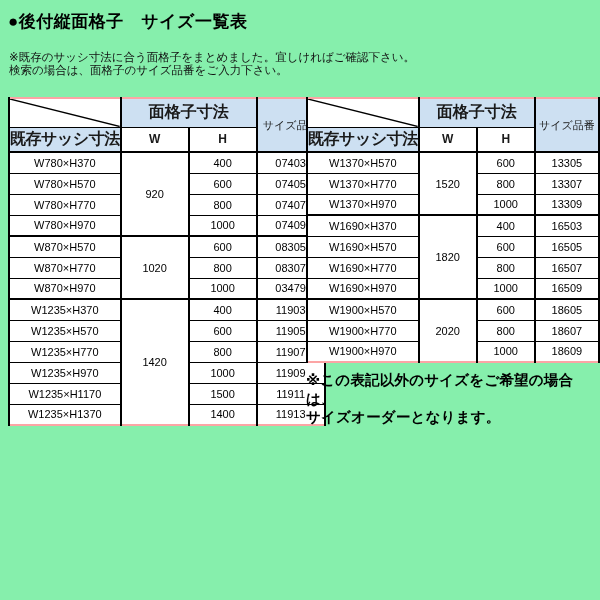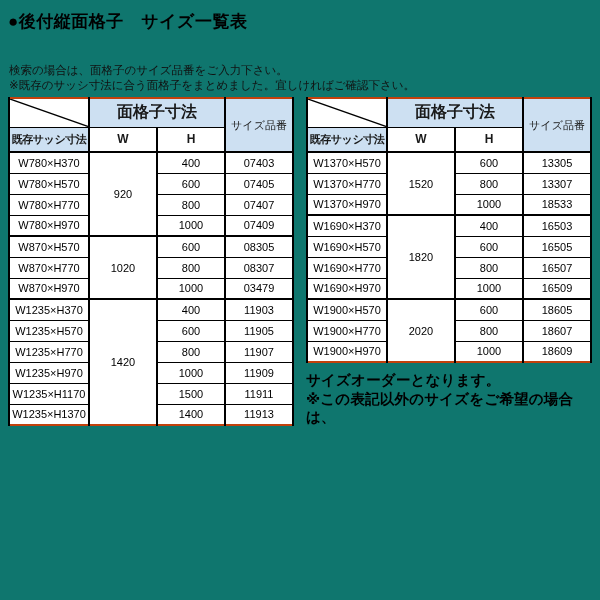--- a/index.html
+++ b/index.html
@@ -5,42 +5,42 @@
   * { margin: 0; padding: 0; box-sizing: border-box; }
   html, body { background: #ffffff; }
   body {
     font-family: "Liberation Sans", "DejaVu Sans", sans-serif;
     color: #1a1a1a;
   }
   .page {
     position: relative;
     width: 600px;
     height: 600px;
-    background: #0f766e;
+    background: #86efac;
     overflow: hidden;
   }
   .page-title {
     position: absolute;
     left: 8px;
     top: 10px;
     font-size: 17px;
     font-weight: bold;
     letter-spacing: 0.5px;
     color: #000;
   }
-  .top-note-1 { position: absolute; left: 9px; top: 50px;  font-size: 11.5px; color: #111; margin-top: 28px; }
+  .top-note-1 { position: absolute; left: 9px; top: 50px;  font-size: 11.5px; color: #111; }
   .top-note-2 { position: absolute; left: 9px; top: 63px;  font-size: 11.5px; color: #111; }
 
   table.size-table {
     position: absolute;
     top: 97px;
     border-collapse: collapse;
     table-layout: fixed;
     background: #fff;
-    border: 2px solid #c2410c;
+    border: 2px solid #fca5a5;
   }
   #table-left  { left: 8px;   }
   #table-right { left: 306px; }
 
   col.c-sash { width: 80px; }
   col.c-w    { width: 68px; }
   col.c-h    { width: 68px; }
   col.c-code { width: 68px; }
 
   .size-table th, .size-table td {
@@ -56,21 +56,21 @@
   .size-table thead tr.head-row-1 th,
   .size-table thead tr.head-row-1 td { height: 29px; }
   .size-table thead tr.head-row-2 th { height: 25px; border-bottom-width: 2px; }
   .size-table thead th.code-head     { border-bottom-width: 2px; }
   .size-table tbody td { height: 21px; font-size: 11px; font-weight: normal; color: #000; }
   .size-table tbody tr.group-start td { border-top-width: 2px; }
 
   .blue-cell { background: #cde0f2; }
   .grille-head { font-size: 16px; font-weight: bold; }
   .code-head   { font-size: 11px; font-weight: normal; }
-  .sash-head   { font-size: 11px; font-weight: bold; letter-spacing: -0.5px; }
+  .sash-head   { font-size: 16px; font-weight: bold; letter-spacing: -0.5px; }
   .wh-head     { font-size: 12px; font-weight: bold; background: #fff; }
 
   td.diag-cell { position: relative; background: #fff; }
   td.diag-cell svg { position: absolute; inset: 0; width: 100%; height: 100%; display: block; }
 
   .bottom-note {
     position: absolute;
     left: 306px;
     top: 371px;
     font-size: 14.5px;
@@ -215,21 +215,21 @@
           <td>13305</td>
         </tr>
         <tr>
           <td>W1370×H770</td>
           <td>800</td>
           <td>13307</td>
         </tr>
         <tr>
           <td>W1370×H970</td>
           <td>1000</td>
-          <td>18533</td>
+          <td>13309</td>
         </tr>
         <tr class="group-start">
           <td>W1690×H370</td>
           <td rowspan="4">1820</td>
           <td>400</td>
           <td>16503</td>
         </tr>
         <tr>
           <td>W1690×H570</td>
           <td>600</td>
@@ -258,17 +258,17 @@
         </tr>
         <tr>
           <td>W1900×H970</td>
           <td>1000</td>
           <td>18609</td>
         </tr>
       </tbody>
   </table>
 
   <div class="bottom-note">
+    <div>※この表記以外のサイズをご希望の場合は、</div>
     <div>サイズオーダーとなります。</div>
-    <div>※この表記以外のサイズをご希望の場合は、</div>
   </div>
 
 </div>
 
 </body></html>

